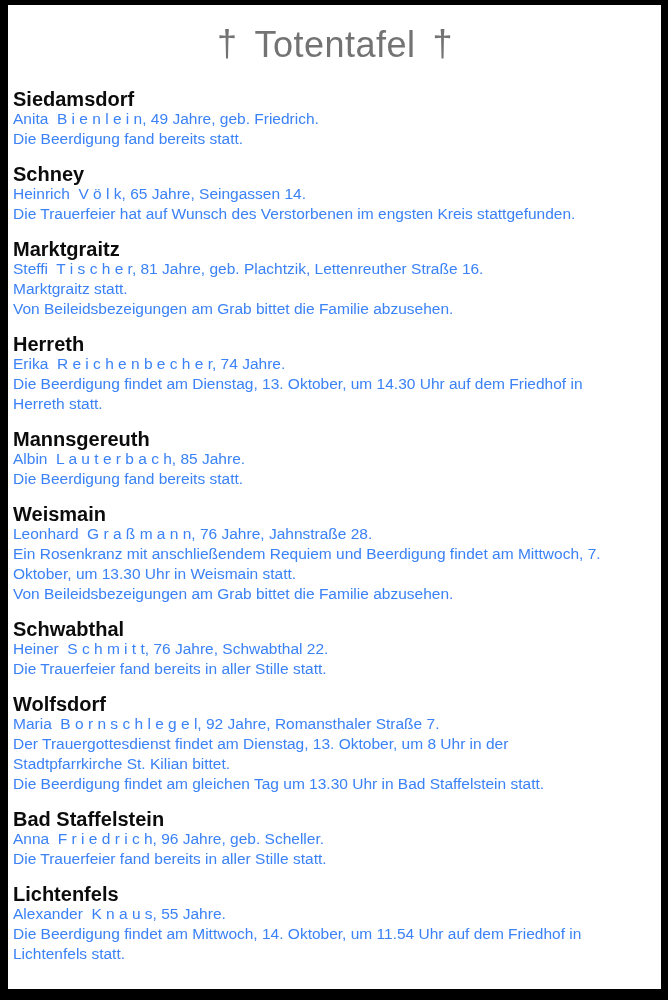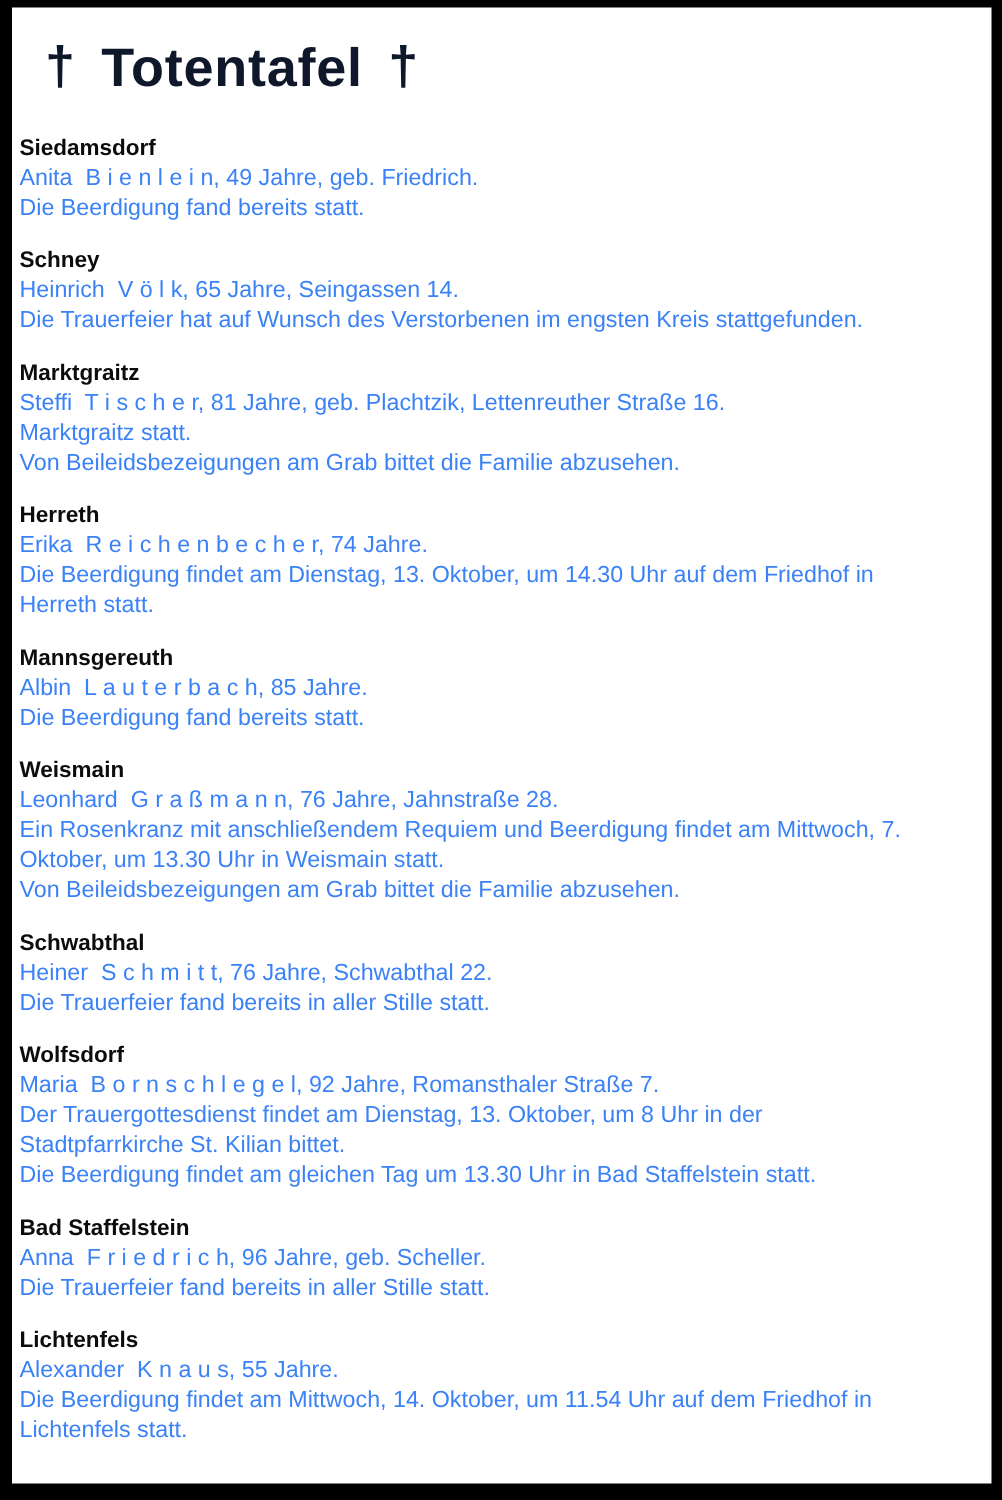--- a/index.html
+++ b/index.html
@@ -19,44 +19,44 @@
   .page {
     width: 100%;
     height: 100%;
     box-sizing: border-box;
     background: #ffffff;
     color: #161616;
     padding: 1px 4px 0 5px;
     overflow: hidden;
   }
   .title {
-    text-align: left;
+    text-align: center;
     font-size: 36px;
-    font-weight: bold;
+    font-weight: normal;
     line-height: 46px;
     margin-top: 16px;
-    color: #0f172a;
+    color: #737373;
     letter-spacing: 0.5px;
   }
   .title .cross {
     display: inline-block;
     margin: 0 17px;
     transform: translateY(-1px);
   }
   .sections {
     margin-top: 21px;
   }
   .entry {
     margin: 0 0 15px 0;
   }
   .entry:last-child {
     margin-bottom: 0;
   }
   .town {
-    font-size: 15px;
+    font-size: 20px;
     font-weight: bold;
     line-height: 20px;
     margin: 0;
     color: #0c0c0c;
   }
   .line {
     font-size: 15.5px;
     line-height: 20px;
     white-space: pre;
     color: #3b82f6;

